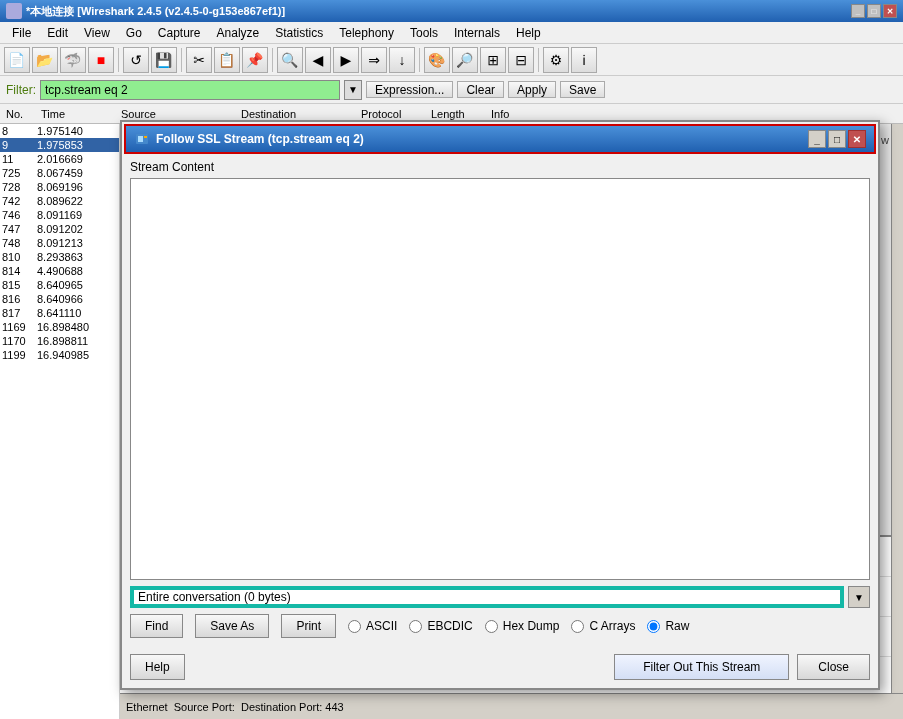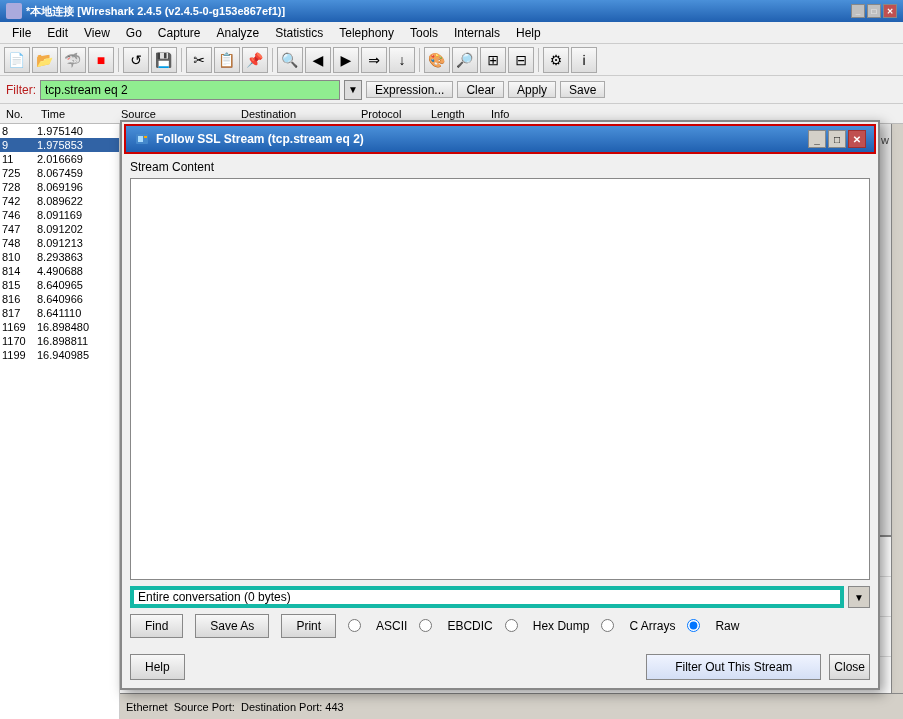--- a/index.html
+++ b/index.html
@@ -97,21 +97,21 @@
       background: #f0f0f0;
       height: 28px;
       display: flex;
       align-items: center;
       padding: 0 6px;
       border-bottom: 1px solid #ccc;
       gap: 4px;
     }
     .filter-label {
       font-size: 12px;
-      color: #b91c1c;
+      color: #4d7c0f;
       font-weight: normal;
     }
     .filter-input {
       background: #90ee90;
       border: 1px solid #888;
       height: 20px;
       flex: 1;
       max-width: 300px;
       font-size: 12px;
       padding: 0 4px;
@@ -350,22 +350,22 @@
       padding: 3px 14px;
       background: linear-gradient(to bottom, #f8f8f8, #d8d8d8);
       border: 1px solid #888;
       cursor: pointer;
       font-size: 12px;
       height: 24px;
     }
 
     .radio-group {
       display: flex;
-      align-items: flex-start;
-      gap: 12px;
+      align-items: flex-end;
+      gap: 2px;
       font-size: 12px;
     }
     .radio-group input[type=radio] {
       margin-right: 3px;
     }
 
     .dialog-footer {
       display: flex;
       align-items: center;
       padding: 4px 8px 8px;
@@ -382,21 +382,21 @@
     .filter-out-btn {
       margin-left: auto;
       padding: 3px 28px;
       background: linear-gradient(to bottom, #f0f4ff, #d4dff5);
       border: 1px solid #888;
       cursor: pointer;
       font-size: 12px;
       height: 26px;
     }
     .close-main-btn {
-      padding: 3px 4px;
+      padding: 3px 20px;
       background: linear-gradient(to bottom, #f8f8f8, #d8d8d8);
       border: 1px solid #888;
       cursor: pointer;
       font-size: 12px;
       height: 26px;
     }
   </style>
 </head>
 <body>
 

